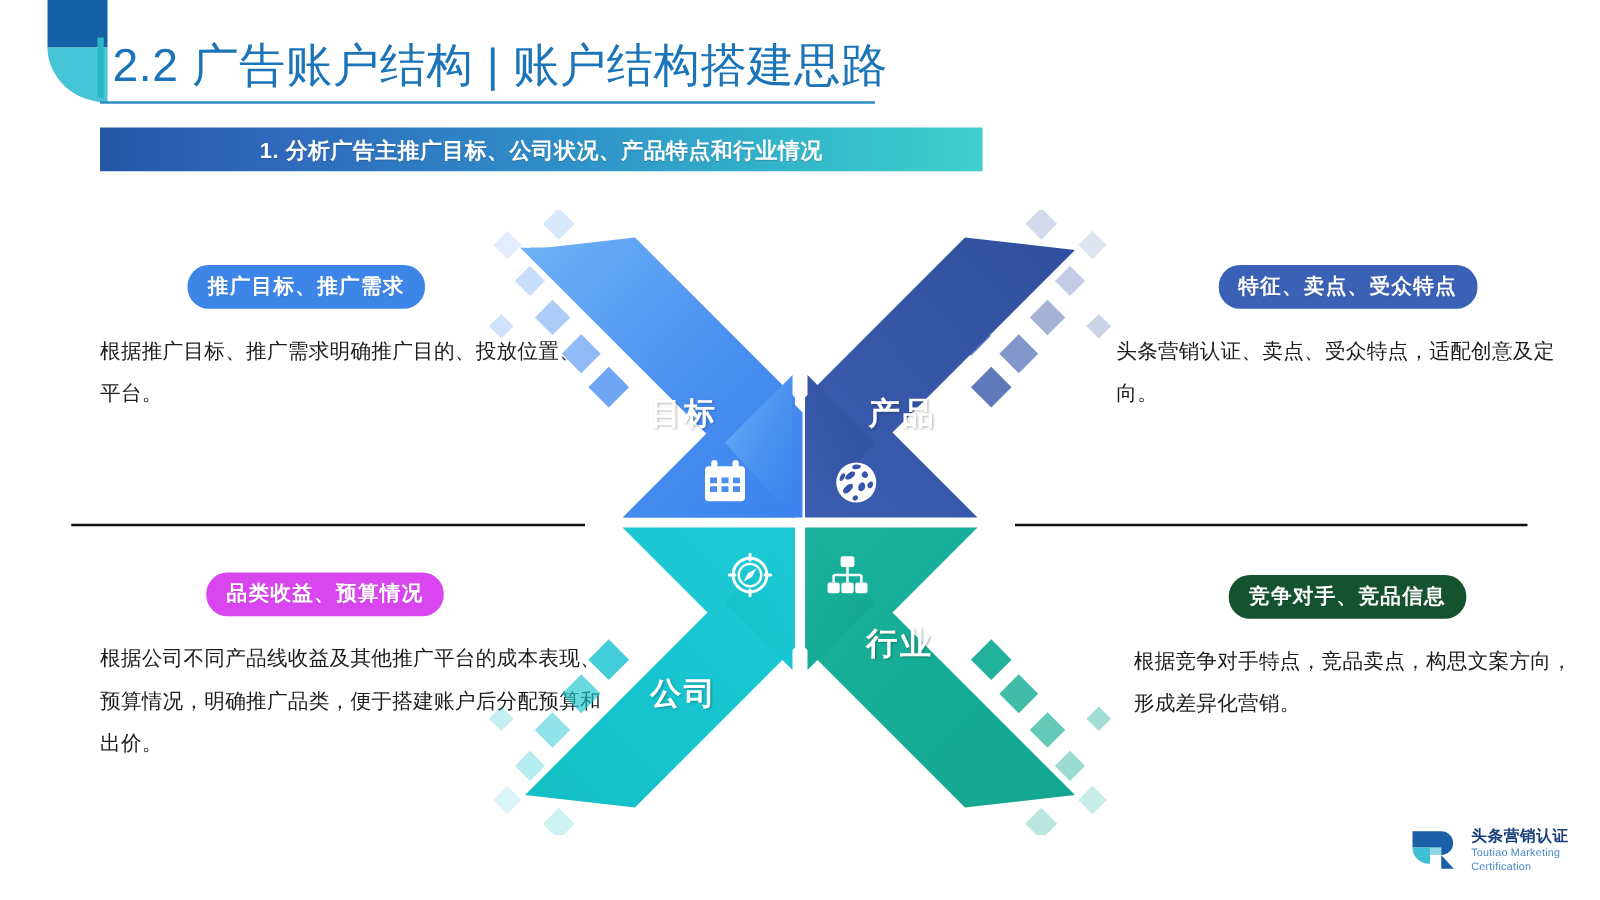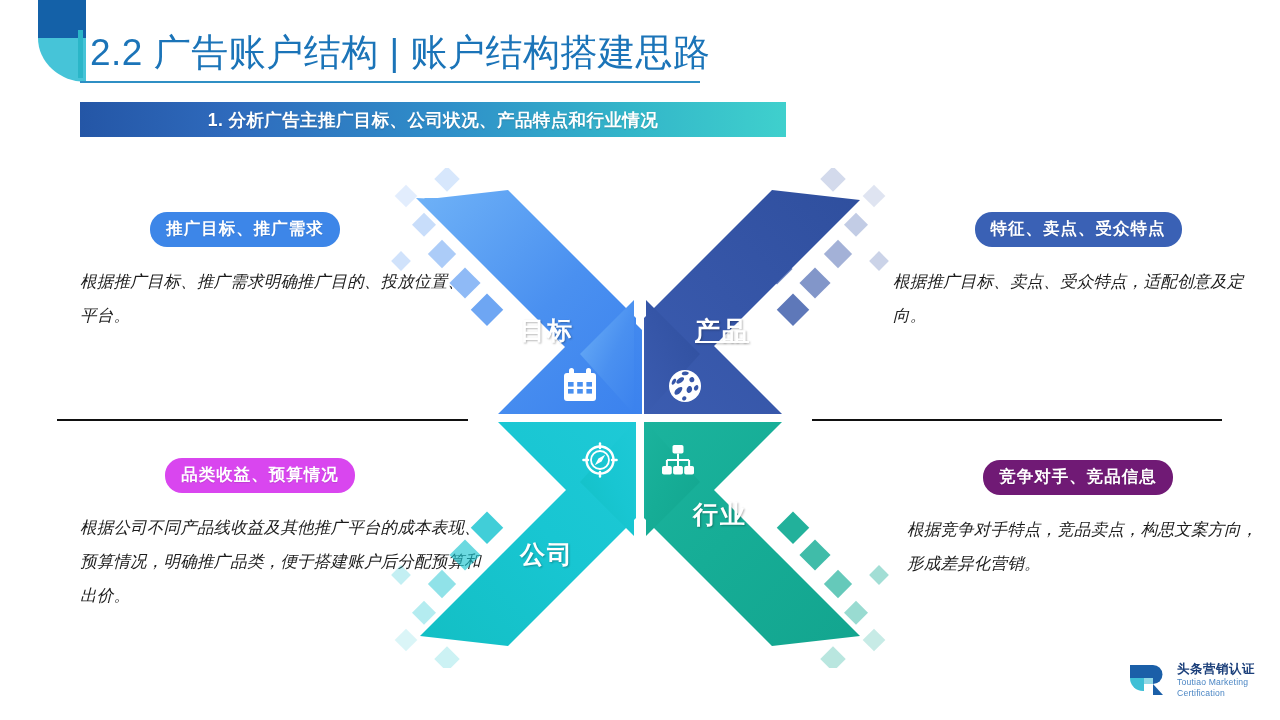--- a/index.html
+++ b/index.html
@@ -108,26 +108,25 @@
     white-space: nowrap;
     text-shadow: 0 1px 1px rgba(0,0,0,0.12);
     border-radius: 17px;
   }
   .block .body {
     margin-top: 17px;
     font-size: 16.5px;
     color: #1c1c1c;
     line-height: 34px;
     letter-spacing: 0.2px;
-    font-style: italic;
   }
   .tag-blue   { background: #3d86e8; }
   .tag-navy   { background: #3a61b5; }
   .tag-teal-l { background: #d946ef; }
-  .tag-teal-d { background: #701a75; }
+  .tag-teal-d { background: #14532d; }
 
   .block-goal   { left: 80px;  top: 212px; width: 400px; }
   .block-goal .tag-row { text-align: center; width: 330px; }
   .block-company{ left: 80px;  top: 458px; width: 410px; }
   .block-company .tag-row { text-align: center; width: 360px; }
   .block-product{ left: 893px; top: 212px; width: 370px; }
   .block-product .tag-row { text-align: center; width: 370px; }
   .block-industry{ left: 893px; top: 460px; width: 370px; }
   .block-industry .tag-row { text-align: center; width: 370px; }
   .block-industry .body { margin-left: 14px; }
@@ -155,21 +154,21 @@
   .quad-label {
     position: absolute;
     color: #ffffff;
     font-size: 25px;
     font-weight: bold;
     letter-spacing: 2px;
     text-shadow: 1px 1px 2px rgba(0,0,0,0.28);
     white-space: nowrap;
   }
   .lbl-goal     { left: 140px; top: 146px; }
-  .lbl-product  { left: 315px; top: 146px; text-decoration: underline; }
+  .lbl-product  { left: 315px; top: 146px; }
   .lbl-company  { left: 140px; top: 330px; margin-top: 40px; }
   .lbl-industry { left: 313px; top: 330px; }
 
   .quad-icon {
     position: absolute;
     width: 40px;
     height: 40px;
   }
   .ico-goal     { left: 180px; top: 198px; }
   .ico-product  { left: 285px; top: 198px; }
@@ -238,21 +237,21 @@
     <div class="tag-row">
       <span class="tag tag-teal-l">品类收益、预算情况</span>
     </div>
     <div class="body">根据公司不同产品线收益及其他推广平台的成本表现、预算情况，明确推广品类，便于搭建账户后分配预算和出价。</div>
   </div>
 
   <div class="block block-product">
     <div class="tag-row">
       <span class="tag tag-navy">特征、卖点、受众特点</span>
     </div>
-    <div class="body">根据推广目标、卖点、受众特点，适配创意及定向。</div>
+    <div class="body">头条营销认证、卖点、受众特点，适配创意及定向。</div>
   </div>
 
   <div class="block block-industry">
     <div class="tag-row">
       <span class="tag tag-teal-d">竞争对手、竞品信息</span>
     </div>
     <div class="body">根据竞争对手特点，竞品卖点，构思文案方向，形成差异化营销。</div>
   </div>
 
   <div class="xdiagram">

